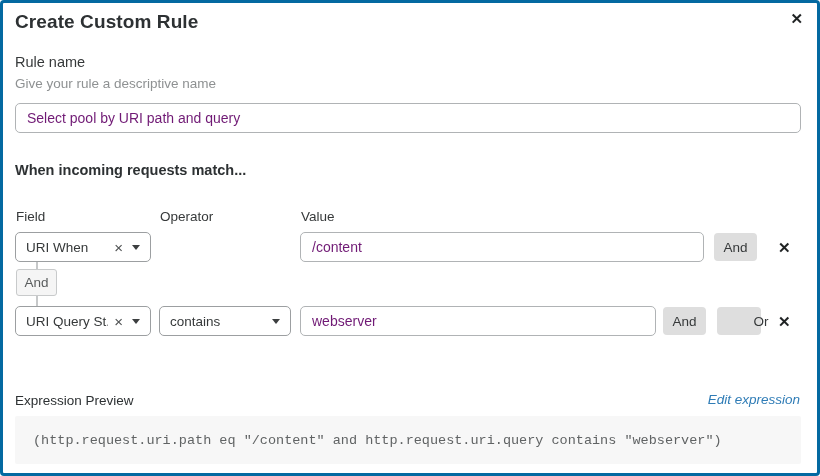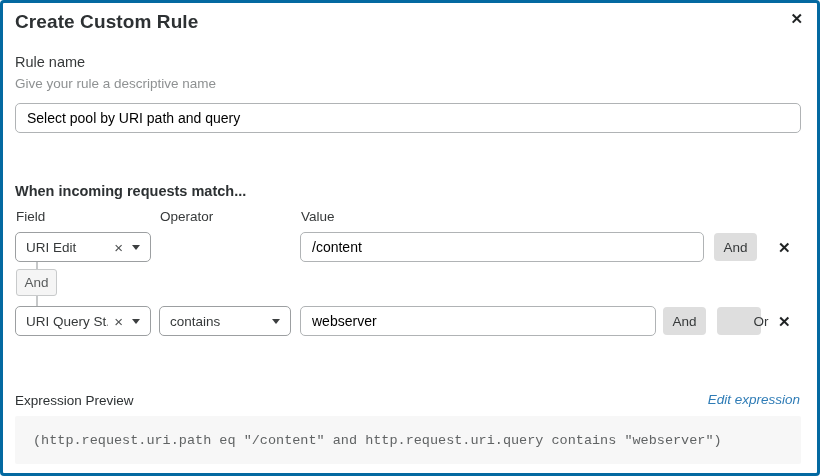--- a/index.html
+++ b/index.html
@@ -35,28 +35,28 @@
     position: absolute; left: 12px; top: 73px;
     font-size: 13.5px; color: #8e9192;
   }
   .text-input {
     position: absolute;
     height: 30px;
     border: 1px solid #b0b3b5;
     border-radius: 5px;
     background: #fff;
     font-family: "Liberation Sans", sans-serif;
-    font-size: 14px; color: #000000;
+    font-size: 14px; color: #701a75;
     padding: 0 11px;
     outline: none;
   }
   .rule-name-input { left: 12px; top: 100px; width: 786px; }
 
   .match-heading {
-    position: absolute; left: 12px; top: 180px;
+    position: absolute; left: 12px; top: 159px;
     font-size: 14.5px; font-weight: 700; color: #2d3133;
   }
 
   .col-label {
     position: absolute; top: 206px;
     font-size: 13.5px; color: #36393a;
   }
   .col-field    { left: 13px; }
   .col-operator { left: 157px; }
   .col-value    { left: 298px; }
@@ -164,21 +164,21 @@
   <div class="rule-name-hint">Give your rule a descriptive name</div>
   <input class="text-input rule-name-input" type="text" value="Select pool by URI path and query" style="">
 
   <div class="match-heading">When incoming requests match...</div>
 
   <div class="col-label col-field">Field</div>
   <div class="col-label col-operator">Operator</div>
   <div class="col-label col-value">Value</div>
 
   <div class="select-box row1-field">
-    <span class="sel-label">URI Edit</span>
+    <span class="sel-label">URI When</span>
     <span class="clear-x">×</span>
     <span class="chevron"></span>
   </div>
   <input class="text-input row1-value" type="text" value="/content" style="">
   <button class="logic-btn row1-and">And</button>
   <div class="row-delete row1-delete">✕</div>
 
   <div class="connector-line line-top"></div>
   <div class="and-badge">And</div>
   <div class="connector-line line-bottom"></div>

